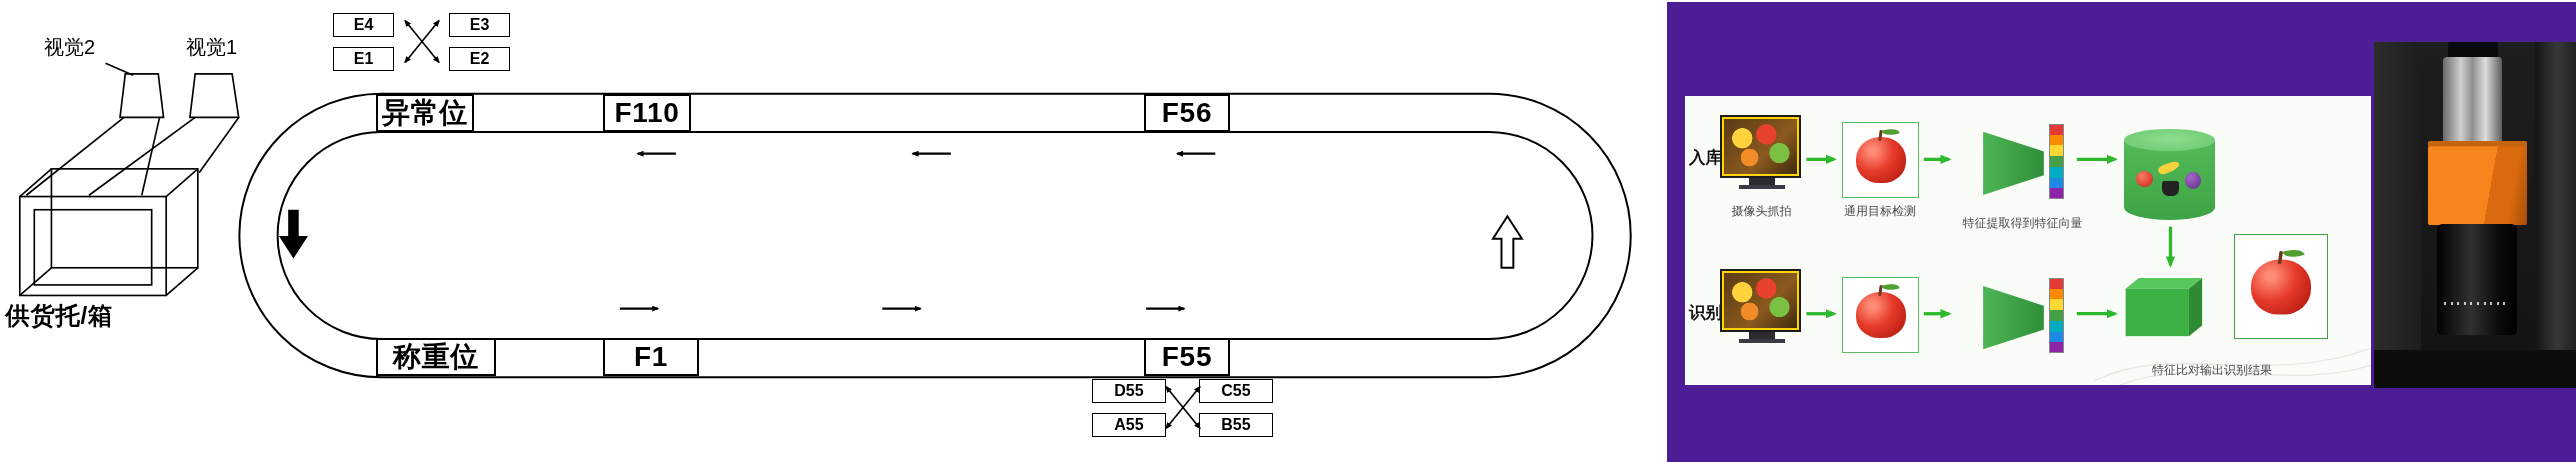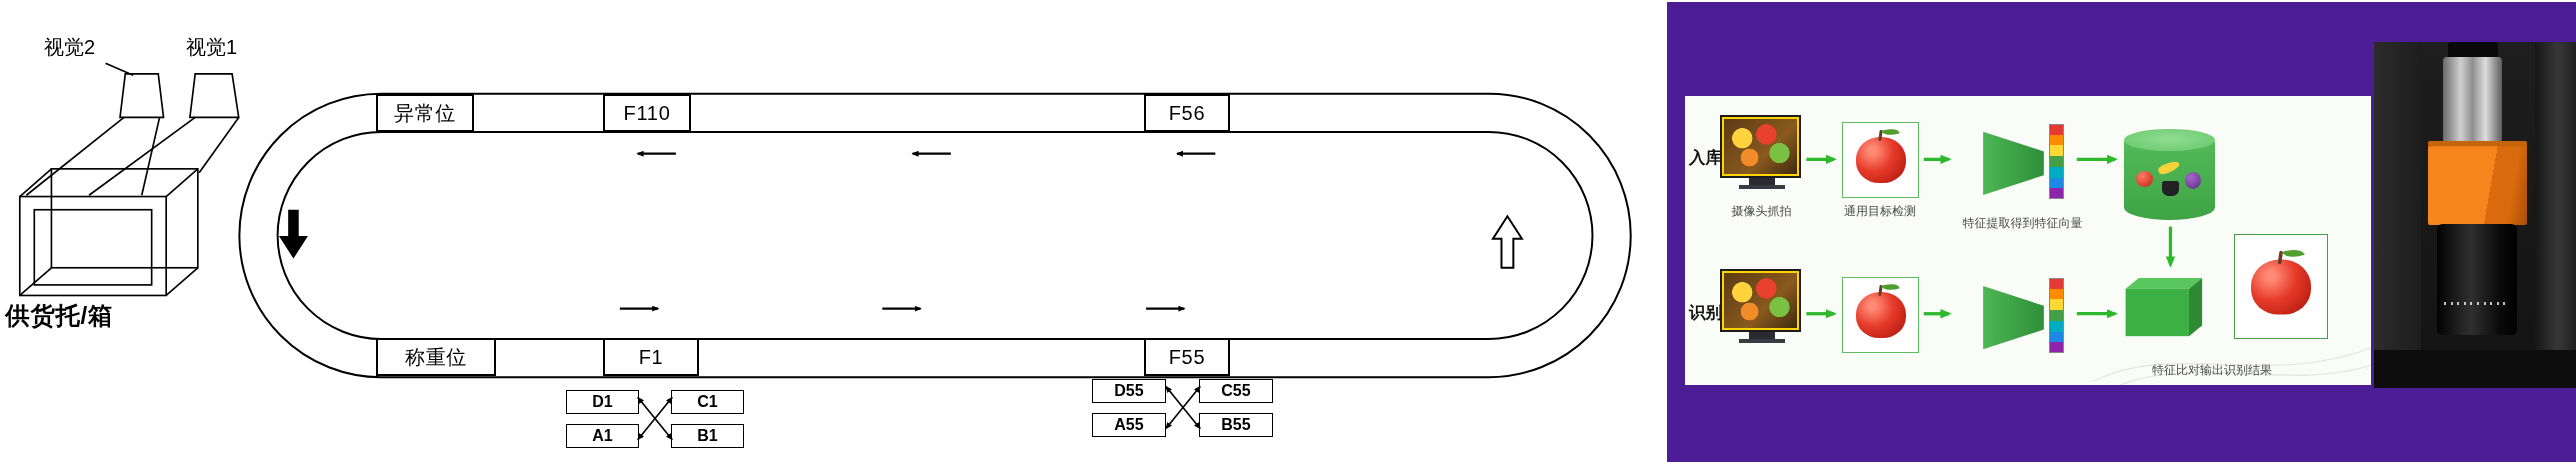--- a/index.html
+++ b/index.html
@@ -3,21 +3,21 @@
 <meta charset="utf-8">
 <style>
   html,body{margin:0;padding:0;background:#000;}
   .stage{position:relative;width:2576px;height:463px;background:#fff;overflow:hidden;
          font-family:"Liberation Sans","DejaVu Sans",sans-serif;color:#000;}
 
   
   .diagram{position:absolute;left:0;top:0;width:1667px;height:463px;background:#fff;}
   .track-svg{position:absolute;left:0;top:0;}
   .station{position:absolute;height:38px;border:2px solid #000;background:#fff;box-sizing:border-box;
-           display:flex;align-items:center;justify-content:center;font-size:20px;font-weight:400;letter-spacing:0.7px;z-index:3;}
+           display:flex;align-items:center;justify-content:center;font-size:28px;font-weight:700;letter-spacing:0.7px;z-index:3;}
   .pgroup{position:absolute;height:58px;z-index:3;}
   .pbox{position:absolute;width:var(--bw);height:24px;border:1.6px solid #000;background:#fff;box-sizing:border-box;
         display:flex;align-items:center;justify-content:center;font-size:16px;font-weight:600;}
   .pbox.tl{left:0;top:0}.pbox.tr{right:0;top:0}.pbox.bl{left:0;top:34px}.pbox.br{right:0;top:34px}
   .cross{position:absolute;left:50%;top:1.3px;transform:translateX(-50%);}
   .xline{stroke:#000;stroke-width:2.5;marker-start:url(#ah);marker-end:url(#ah);}
   .cn-label{position:absolute;font-size:20px;z-index:3;}
   .supply-label{position:absolute;font-size:24.4px;font-weight:bold;z-index:3;letter-spacing:0.7px;}
 
   
@@ -158,33 +158,33 @@
     <div class="cn-label" style="left:186px;top:34px">视觉1</div>
     <div class="supply-label" style="left:5.3px;top:300px">供货托/箱</div>
 
     <div class="station" style="left:376px;top:94px;width:98px">异常位</div>
     <div class="station" style="left:603px;top:94px;width:88px">F110</div>
     <div class="station" style="left:1144px;top:94px;width:86px">F56</div>
     <div class="station" style="left:376px;top:338px;width:120px">称重位</div>
     <div class="station" style="left:603px;top:338px;width:96px">F1</div>
     <div class="station" style="left:1144px;top:338px;width:86px">F55</div>
 
-
-
-
-    <div class="pgroup" style="left:566px;top:390px;width:178px;--bw:73px">
-      <div class="pbox tl">D1</div>
-      <div class="pbox tr">C1</div>
-      <div class="pbox bl">A1</div>
-      <div class="pbox br">B1</div>
+    <div class="pgroup" style="left:333px;top:13px;width:177px;--bw:61px">
+      <div class="pbox tl">E4</div>
+      <div class="pbox tr">E3</div>
+      <div class="pbox bl">E1</div>
+      <div class="pbox br">E2</div>
       <svg class="cross" width="42" height="55" viewBox="0 0 64 84">
         <line class="xline" x1="6" y1="10" x2="58" y2="74"></line>
           <line class="xline" x1="58" y1="10" x2="6" y2="74"></line>
       </svg>
     </div>
+
+
+
 
     <div class="pgroup" style="left:1092px;top:379px;width:181px;--bw:74px">
       <div class="pbox tl">D55</div>
       <div class="pbox tr">C55</div>
       <div class="pbox bl">A55</div>
       <div class="pbox br">B55</div>
       <svg class="cross" width="42" height="55" viewBox="0 0 64 84">
         <line class="xline" x1="6" y1="10" x2="58" y2="74"></line>
           <line class="xline" x1="58" y1="10" x2="6" y2="74"></line>
       </svg>

